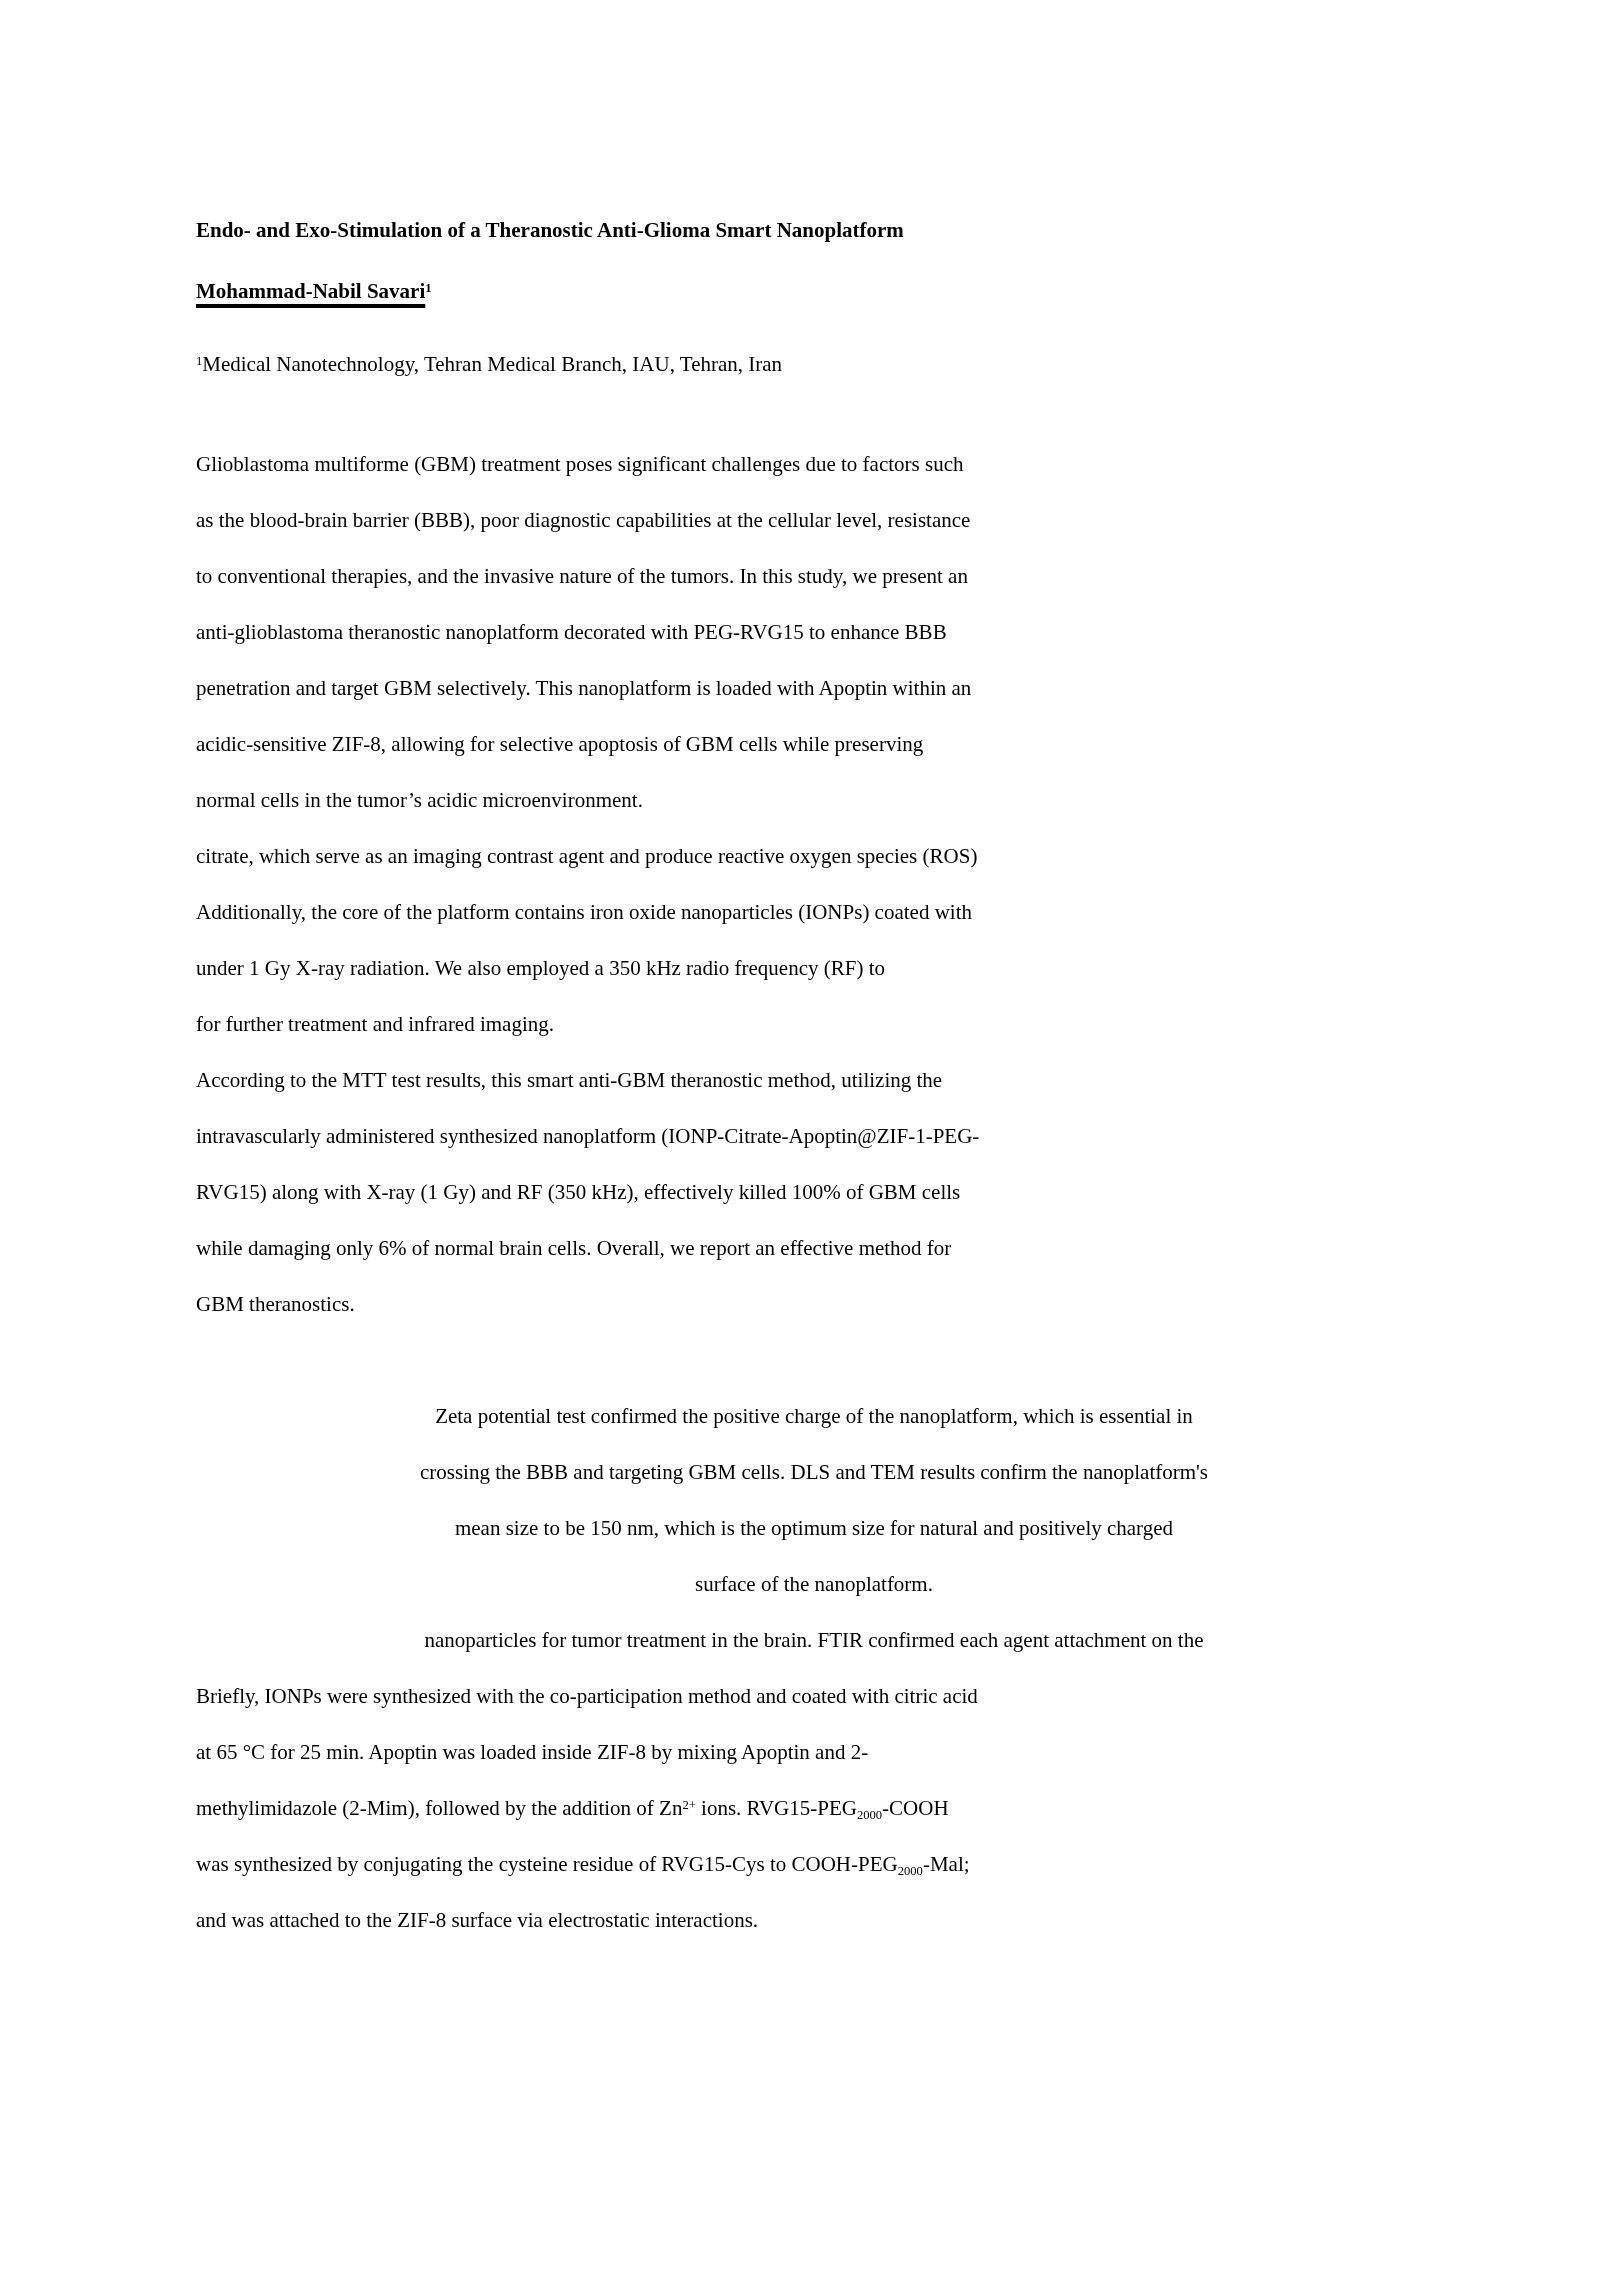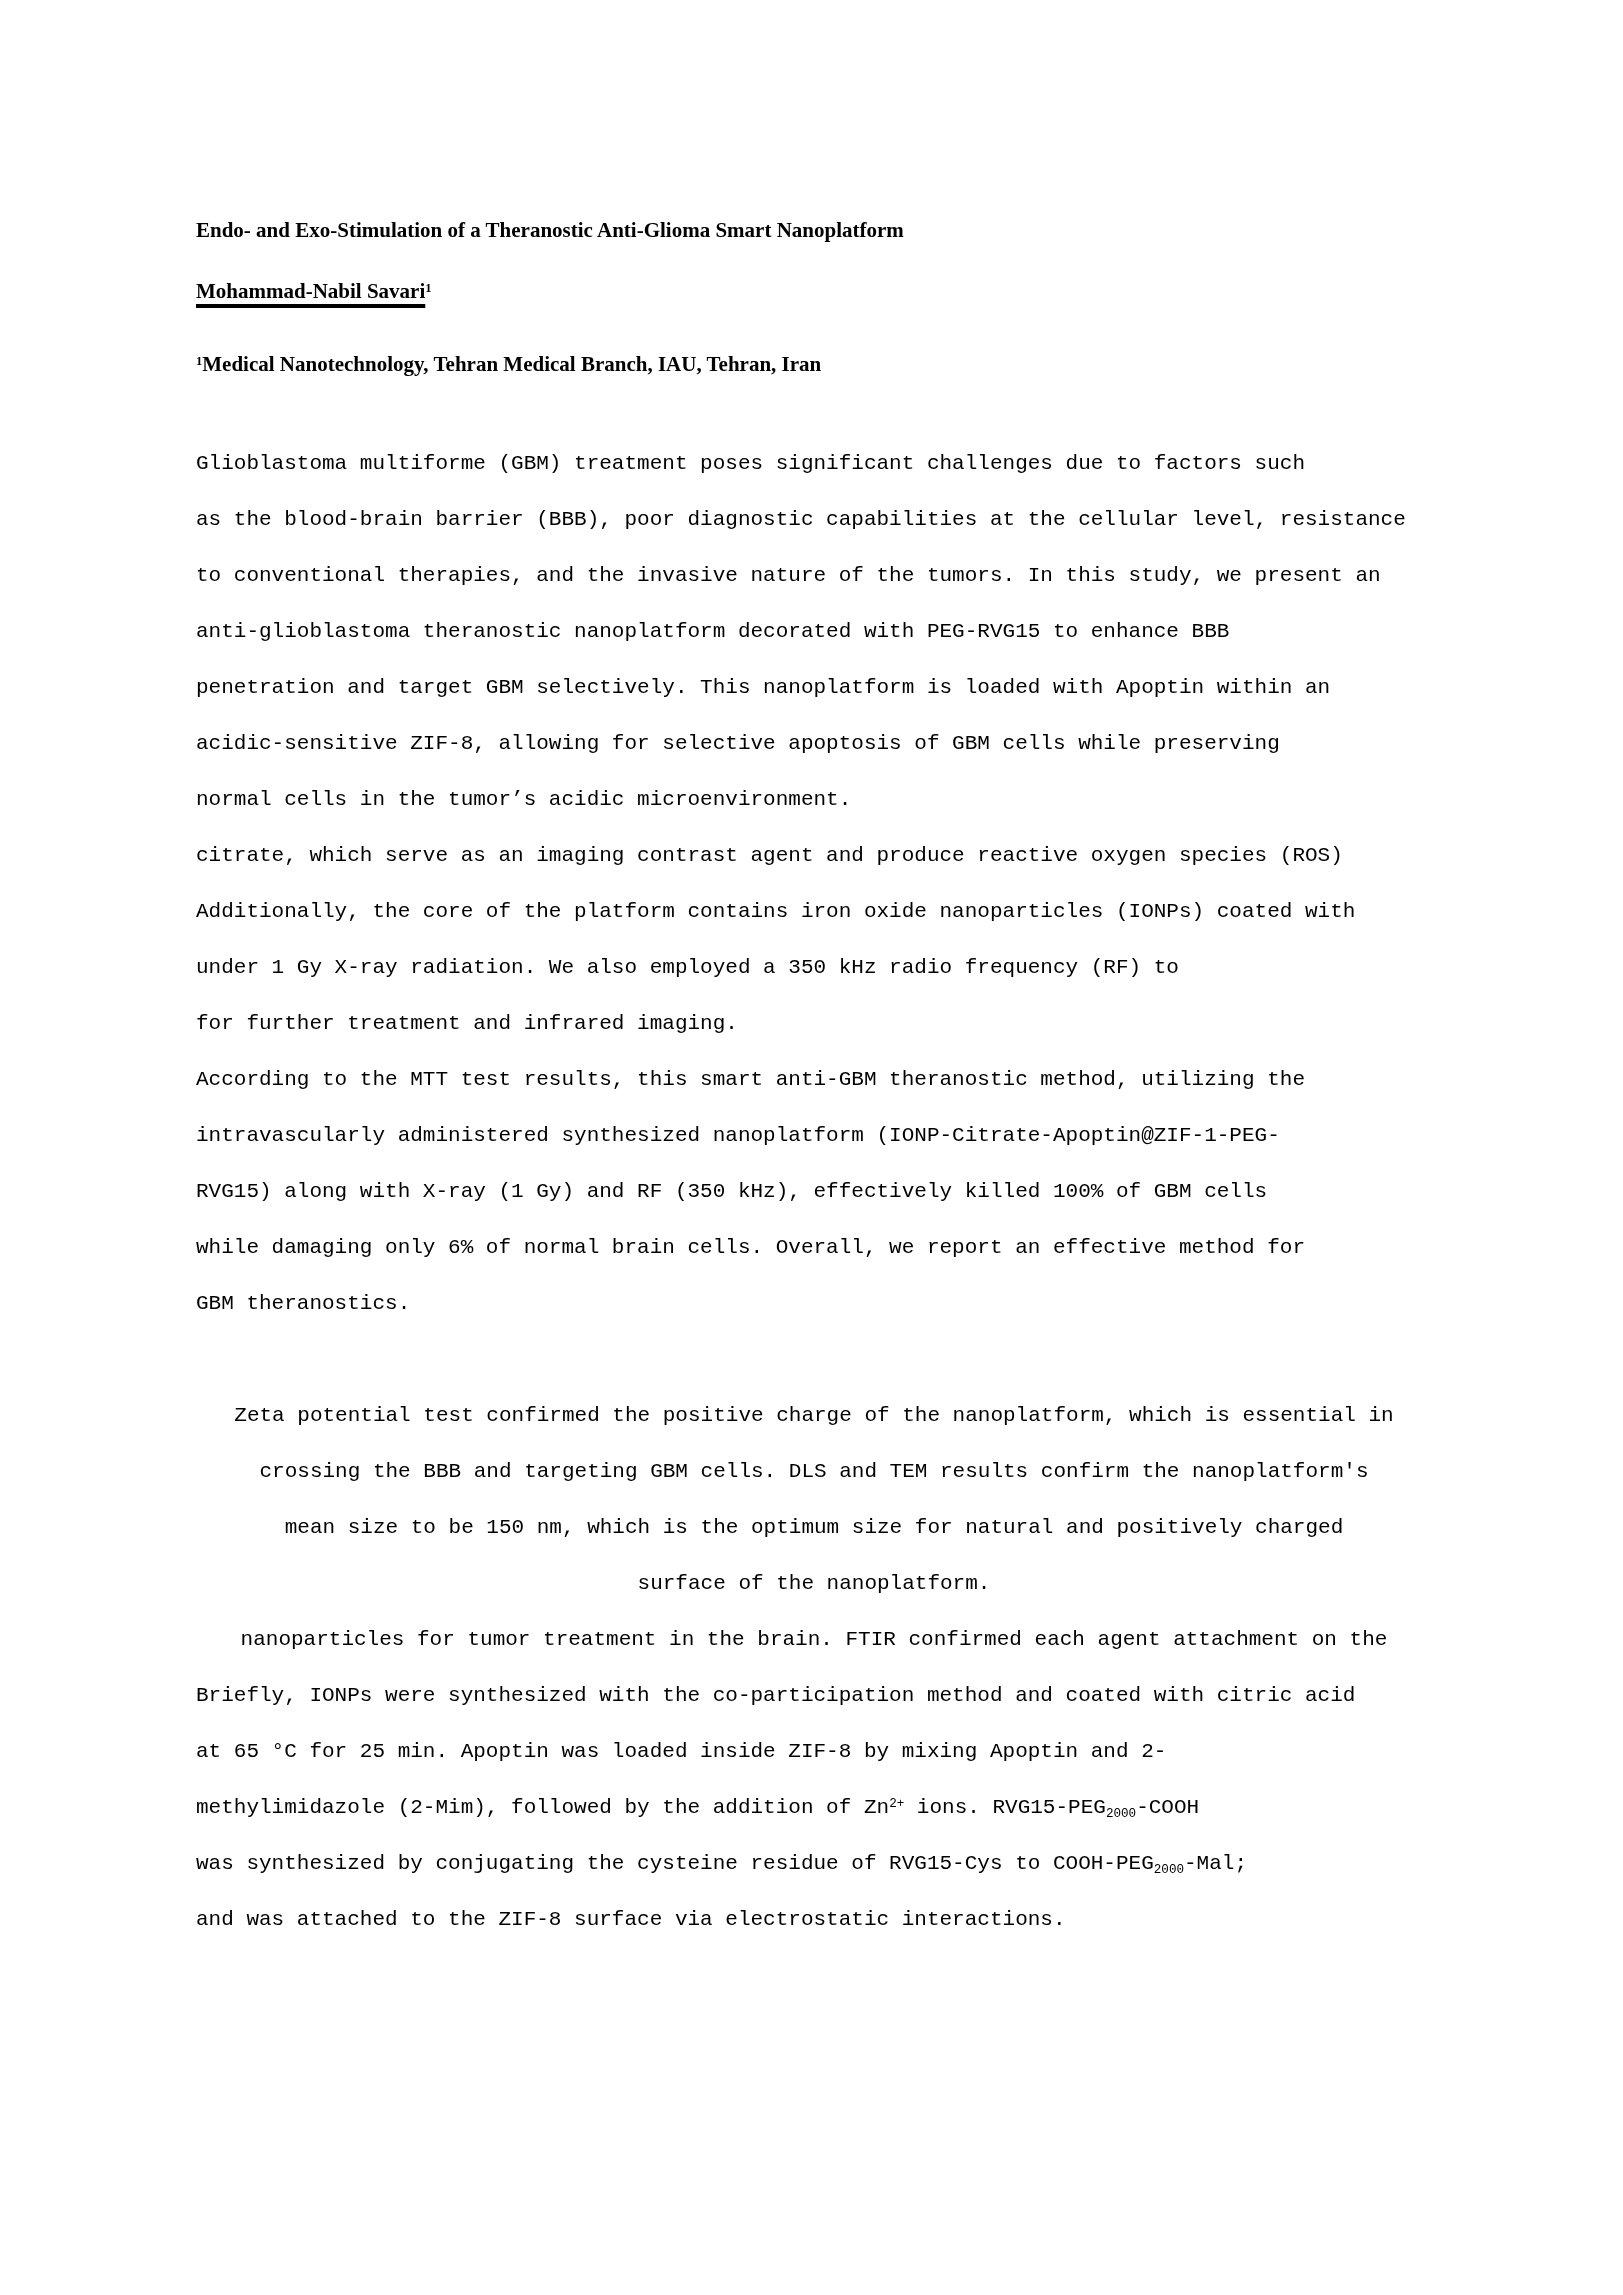--- a/index.html
+++ b/index.html
@@ -32,31 +32,29 @@
     font-weight: bold;
   }
   .author-block .line > span {
     text-decoration: underline;
     text-decoration-thickness: 3.9px;
     text-underline-offset: 5.9px;
     margin-top: 19px;
   }
   .affiliation-block {
     top: 336px;
-    font-weight: bold;
   }
   .body-block {
     top: 436px;
   }
   .line {
     white-space: nowrap;
   }
   .para {
     margin: 0;
-    font-family: Liberation Mono, monospace;
   }
   .para.gap-before {
     margin-top: 56px;
     text-align: center;
   }
   sup {
     font-size: 0.6em;
     position: relative;
     top: -0.5em;
     vertical-align: baseline;

